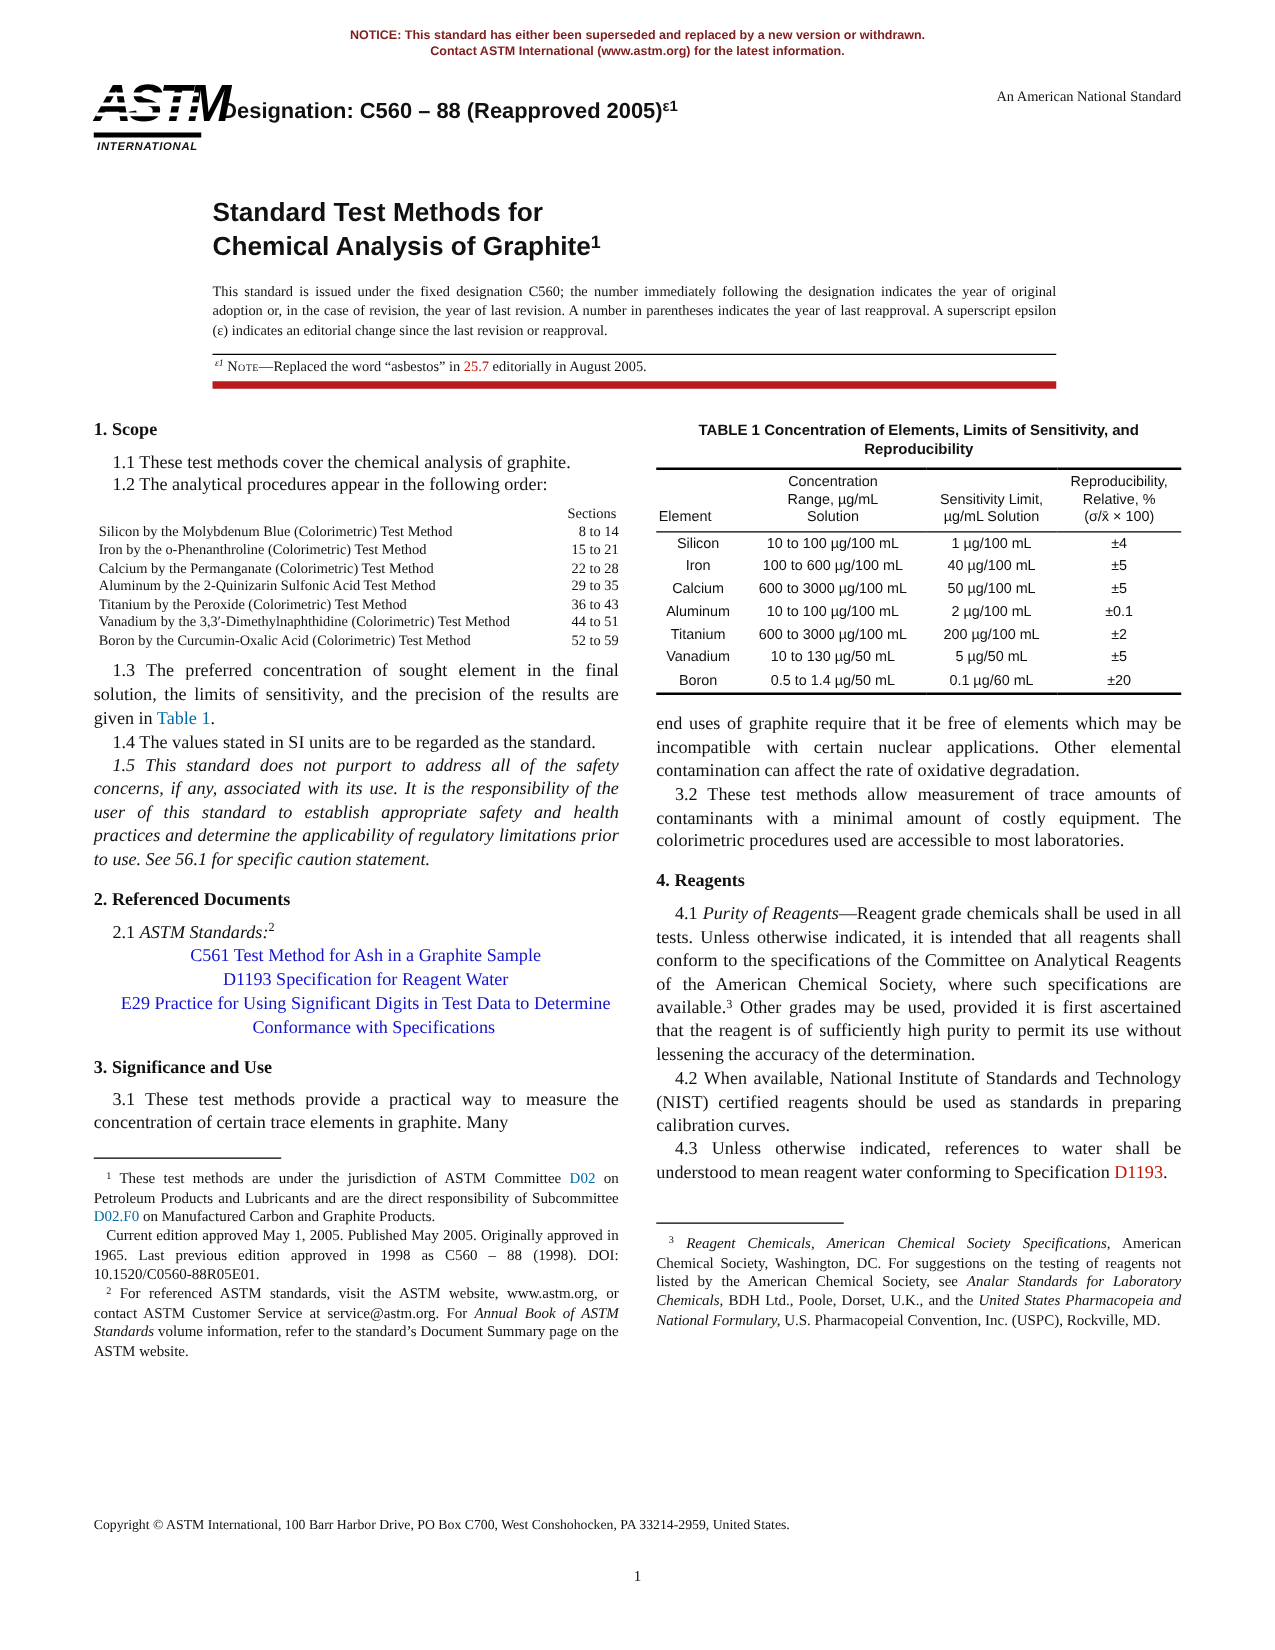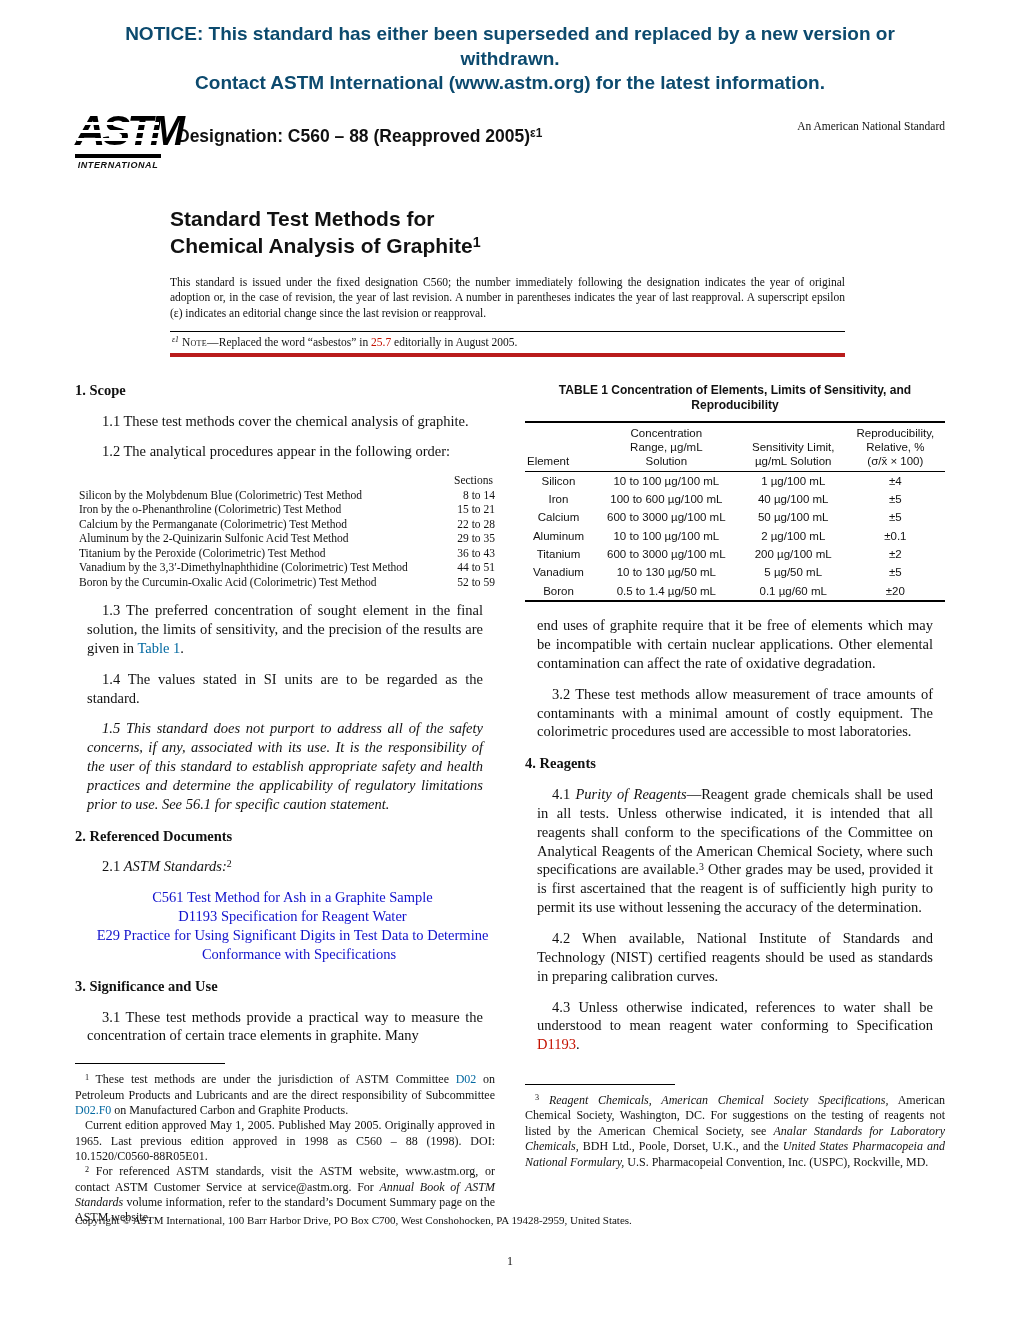--- a/index.html
+++ b/index.html
@@ -12,24 +12,24 @@
     font-family: "Liberation Serif", serif;
     color: #111111;
     overflow: hidden;
   }
   .content { position:absolute; left:75px; right:75px; top:0; }
 
   
   .notice {
     margin-top: 22px;
     text-align: center;
-    color: #0c4a6e;
+    color: #7f1d1d;
     font-family: "Liberation Sans", sans-serif;
     font-weight: bold;
-    font-size: 19px;
+    font-size: 10px;
     line-height: 1.3;
   }
 
   
   .header { display:flex; align-items:flex-start; margin-top:16px; }
   .logo { width:86px; text-align:center; position:relative; }
   .logo-astm {
     font-family:"Liberation Sans", sans-serif;
     font-weight:bold; font-style:italic;
     font-size:42px; line-height:0.92; letter-spacing:-3px;
@@ -57,32 +57,32 @@
     font-weight:bold; font-size:21px; line-height:1.3;
   }
 
   
   .issued {
     margin:16px 100px 0 95px;
     font-size:11.5px; line-height:1.32; text-align:justify;
   }
   .ednote {
     margin:10px 100px 0 95px;
-    border-top:1px solid #000; border-bottom:4px solid #b91c1c;
+    border-top:1px solid #000; border-bottom:6px solid #b91c1c;
     padding:4px 2px 5px;
     font-size:11.5px;
   }
 
   
   .cols { display:flex; gap:30px; margin-top:24px; }
   .col { flex:1; min-width:0; font-size:14.5px; line-height:1.3; text-align:justify; }
 
   .sec { font-size:14.5px; font-weight:bold; margin:13px 0 7px; text-align:left; }
   .sec.first { margin-top:0; }
-  p.body { margin:12px; text-indent:15px; }
+  p.body { margin:0; text-indent:15px; }
   p.noindent { text-indent:0; }
   p.italic { font-style:italic; }
 
   
   .seclist { font-size:11.5px; line-height:1.26; margin:6px 0 8px 4px; text-align:left; }
   .seclist-head { text-align:right; padding-right:2px; }
   .seclist-row { display:flex; align-items:flex-end; }
   .seclist-row .m { flex:1; padding-right:10px; }
   .seclist-row .s { width:50px; text-align:right; white-space:nowrap; }
 
@@ -290,15 +290,15 @@
         <p class="body">4.2 When available, National Institute of Standards and Technology (NIST) certified reagents should be used as standards in preparing calibration curves.</p>
         <p class="body"><span>4.3 Unless otherwise indicated, references to water shall be understood to mean reagent water conforming to Specification </span><span class="seg-ref">D1193</span><span>.</span></p>
 
         <div class="fnsep push"></div>
         <p class="fn"><span class="seg-sup">3</span><span> </span><span class="seg-i">Reagent Chemicals, American Chemical Society Specifications,</span><span> American Chemical Society, Washington, DC. For suggestions on the testing of reagents not listed by the American Chemical Society, see </span><span class="seg-i">Analar Standards for Laboratory Chemicals,</span><span> BDH Ltd., Poole, Dorset, U.K., and the </span><span class="seg-i">United States Pharmacopeia and National Formulary,</span><span> U.S. Pharmacopeial Convention, Inc. (USPC), Rockville, MD.</span></p>
       </div>
 
     </div>
   </div>
 
-  <div class="copyright">Copyright © ASTM International, 100 Barr Harbor Drive, PO Box C700, West Conshohocken, PA 19428-2959, United States.</div>
+  <div class="copyright">Copyright © ASTM International, 100 Barr Harbor Drive, PO Box C700, West Conshohocken, PA 33214-2959, United States.</div>
   <div class="pagenum">1</div>
 </div>
 
 </body></html>

